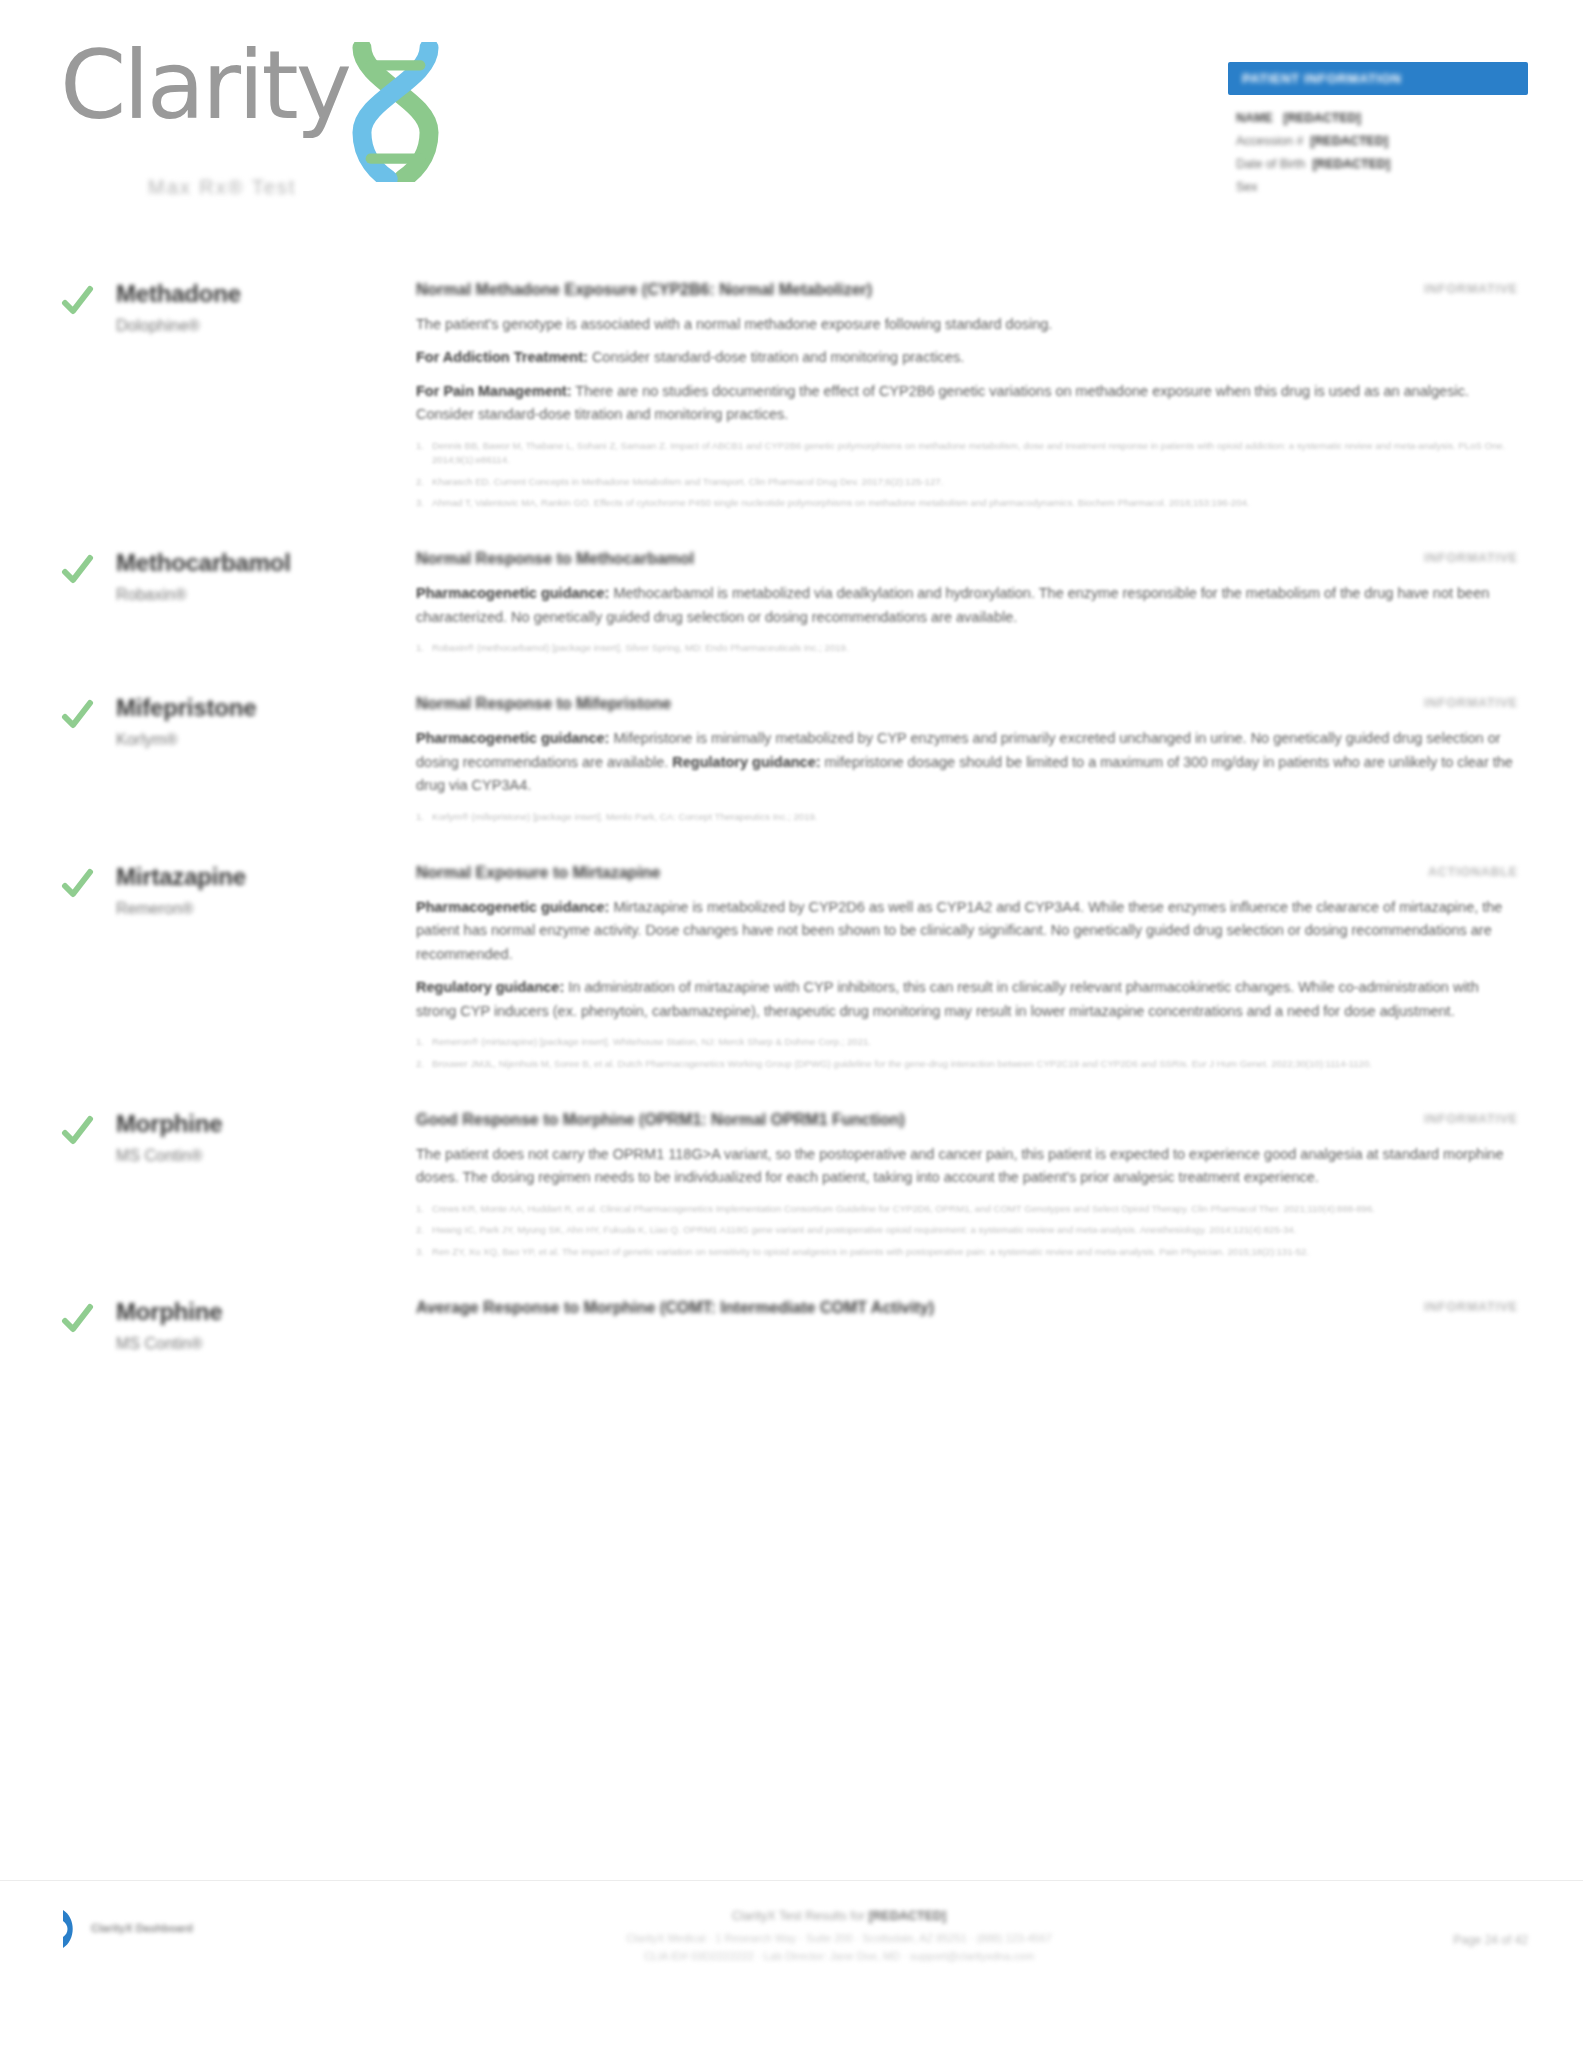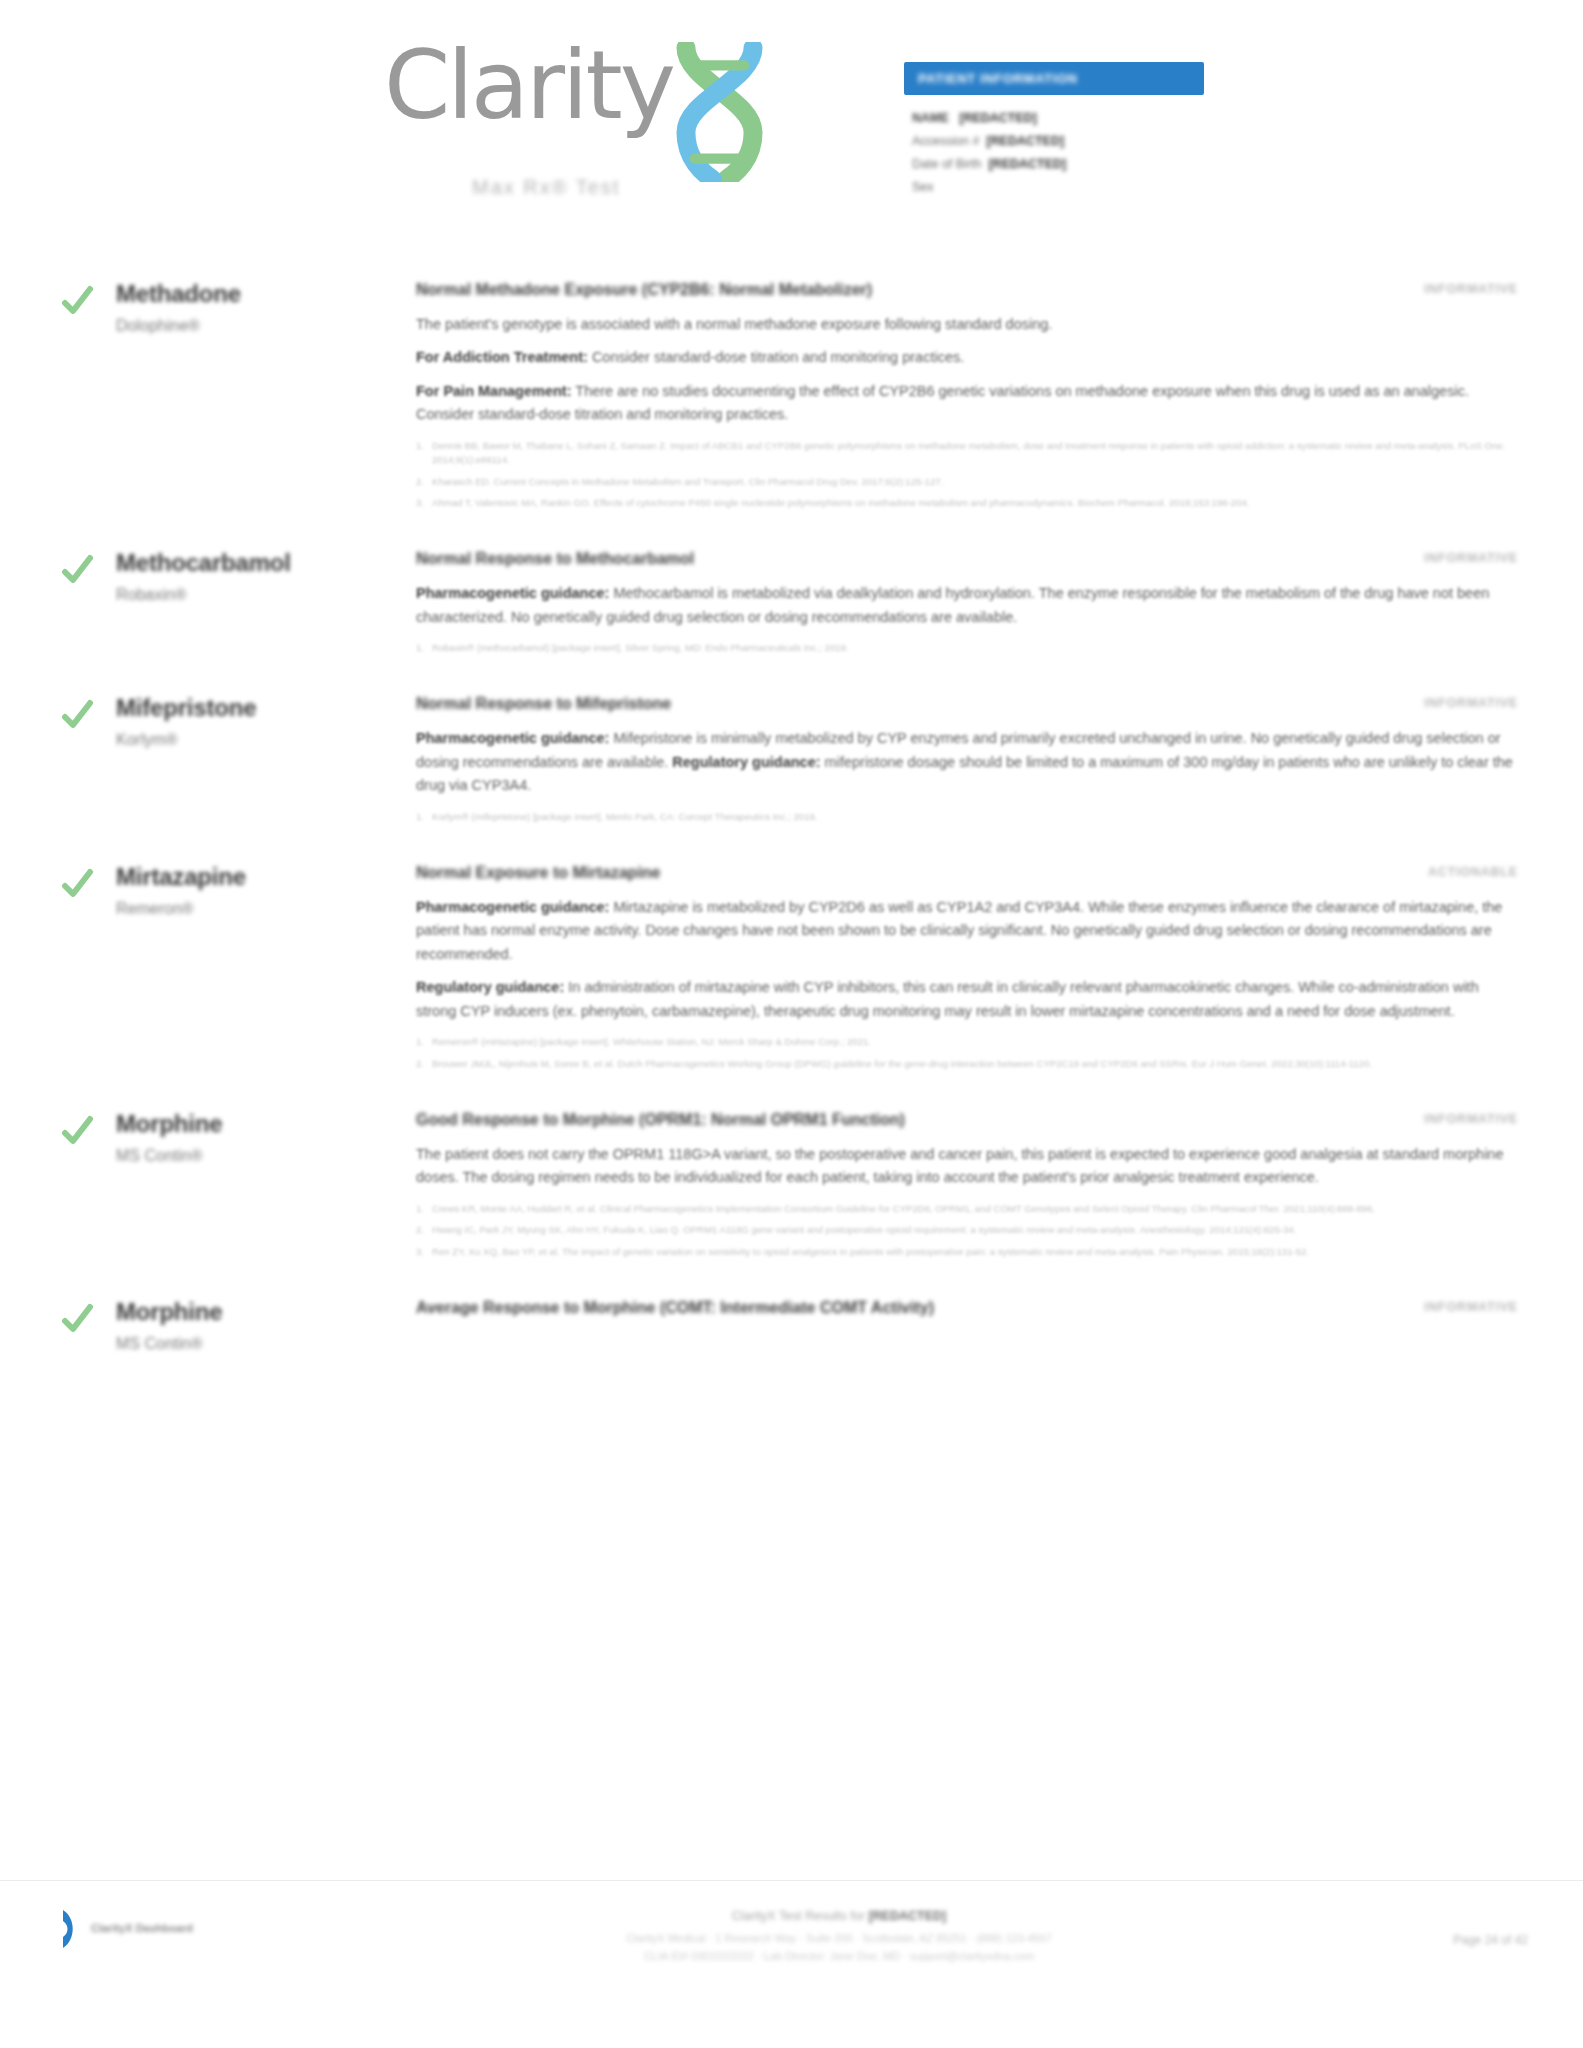--- a/index.html
+++ b/index.html
@@ -19,21 +19,21 @@
     background:#fff;
   }
 
   
   .header{
     position:relative;
     height:250px;
     padding:40px 55px 0 60px;
     box-sizing:border-box;
     display:flex;
-    justify-content:center;
+    justify-content:space-between;
     align-items:flex-start;
   }
   .logo-wrap{ position:relative; width:520px; }
   .logo-row{ display:flex; align-items:flex-start; }
   .logo-word{
     font-size:95px;
     line-height:0.95;
     font-weight:400;
     letter-spacing:-3px;
     color:#9a9a9a;

